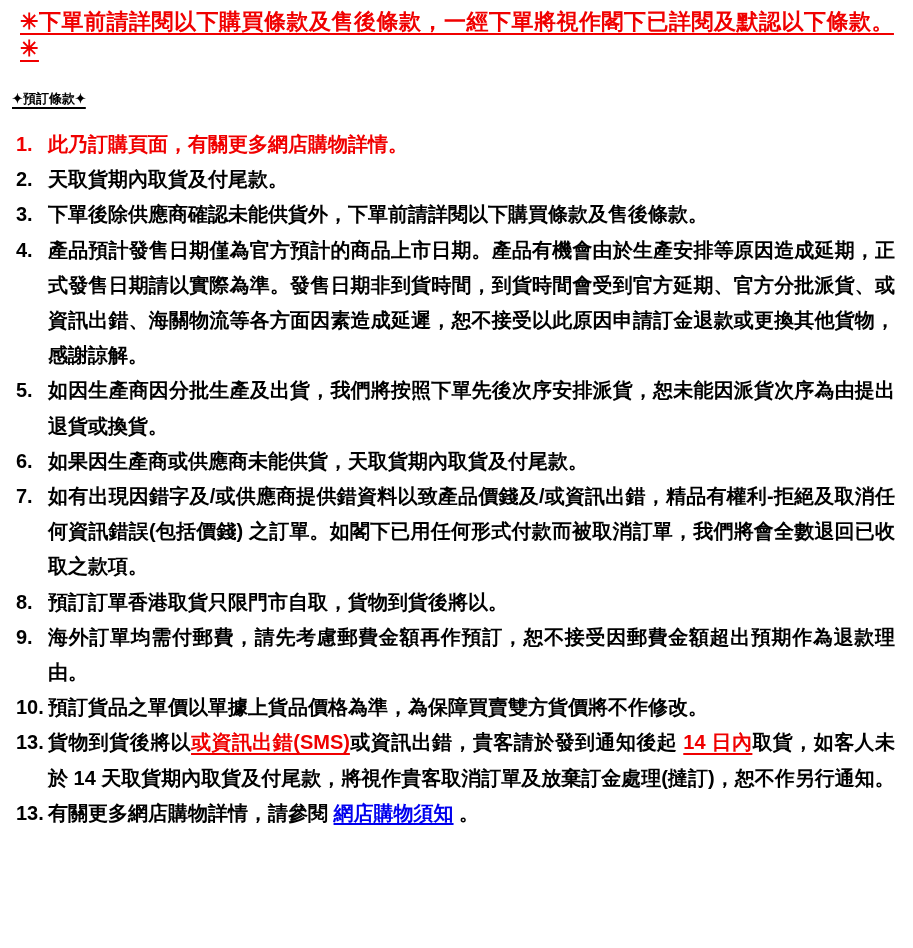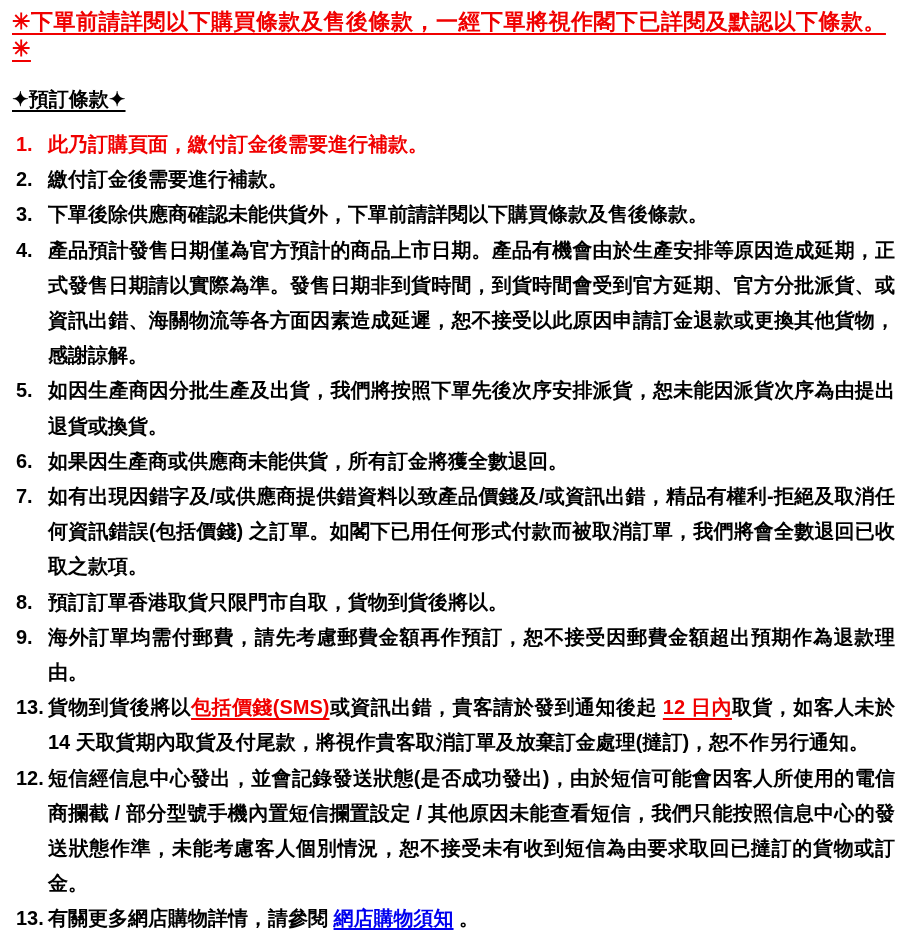--- a/index.html
+++ b/index.html
@@ -17,24 +17,24 @@
     color: var(--black, #000000);
   }
   .header-notice {
     color: var(--red, #f00000);
     font-size: 22px;
     line-height: 27px;
     letter-spacing: 0.5px;
     text-decoration: underline;
     text-decoration-thickness: 2px;
     text-underline-offset: 4px;
-    margin: 0 0 24px 0;
+    margin: 0 0 24px 8px;
   }
   .section-title {
-    font-size: 20px;
+    font-size: 13px;
     line-height: 26px;
     text-decoration: underline;
     text-decoration-thickness: 2px;
     text-underline-offset: 4px;
     margin: 12px 0 15px 0;
   }
   ol.terms-list {
     list-style: none;
     margin: 0;
     padding: 0 0 0 4px;
@@ -73,60 +73,60 @@
 <body>
 
 <div class="page">
   <div class="header-notice">✳下單前請詳閱以下購買條款及售後條款，一經下單將視作閣下已詳閱及默認以下條款。✳</div>
 
   <h2 class="section-title">✦預訂條款✦</h2>
 
   <ol class="terms-list">
       <li class="red">
         <span class="num">1.</span>
-        <span class="content"><span class="red">此乃訂購頁面，繳付訂金後需要進行補款。</span></span>
+        <span class="content"><span class="red">此乃訂購頁面，有關更多網店購物詳情。</span></span>
       </li>
       <li>
         <span class="num">2.</span>
-        <span class="content"><span class="normal">繳付訂金後需要進行補款。</span></span>
+        <span class="content"><span class="normal">天取貨期內取貨及付尾款。</span></span>
       </li>
       <li>
         <span class="num">3.</span>
         <span class="content"><span class="normal">下單後除供應商確認未能供貨外，下單前請詳閱以下購買條款及售後條款。</span></span>
       </li>
       <li>
         <span class="num">4.</span>
         <span class="content"><span class="normal">產品預計發售日期僅為官方預計的商品上市日期。產品有機會由於生產安排等原因造成延期，正式發售日期請以實際為準。發售日期非到貨時間，到貨時間會受到官方延期、官方分批派貨、或資訊出錯、海關物流等各方面因素造成延遲，恕不接受以此原因申請訂金退款或更換其他貨物，感謝諒解。</span></span>
       </li>
       <li>
         <span class="num">5.</span>
         <span class="content"><span class="normal">如因生產商因分批生產及出貨，我們將按照下單先後次序安排派貨，恕未能因派貨次序為由提出退貨或換貨。</span></span>
       </li>
       <li>
         <span class="num">6.</span>
-        <span class="content"><span class="normal">如果因生產商或供應商未能供貨，所有訂金將獲全數退回。</span></span>
+        <span class="content"><span class="normal">如果因生產商或供應商未能供貨，天取貨期內取貨及付尾款。</span></span>
       </li>
       <li>
         <span class="num">7.</span>
         <span class="content"><span class="normal">如有出現因錯字及/或供應商提供錯資料以致產品價錢及/或資訊出錯，精品有權利-拒絕及取消任何資訊錯誤(包括價錢) 之訂單。如閣下已用任何形式付款而被取消訂單，我們將會全數退回已收取之款項。</span></span>
       </li>
       <li>
         <span class="num">8.</span>
         <span class="content"><span class="normal">預訂訂單香港取貨只限門市自取，貨物到貨後將以。</span></span>
       </li>
       <li>
         <span class="num">9.</span>
         <span class="content"><span class="normal">海外訂單均需付郵費，請先考慮郵費金額再作預訂，恕不接受因郵費金額超出預期作為退款理由。</span></span>
       </li>
       <li>
-        <span class="num">13.</span>
-        <span class="content"><span class="normal">貨物到貨後將以</span><span class="redlink">包括價錢(SMS)</span><span class="normal">或資訊出錯，貴客請於發到通知後起 </span><span class="redlink">12 日內</span><span class="normal">取貨，如客人未於 14 天取貨期內取貨及付尾款，將視作貴客取消訂單及放棄訂金處理(撻訂)，恕不作另行通知。</span></span>
+        <span class="num">10.</span>
+        <span class="content"><span class="normal">預訂貨品之單價以單據上貨品價格為準，為保障買賣雙方貨價將不作修改。</span></span>
       </li>
       <li>
-        <span class="num">12.</span>
-        <span class="content"><span class="normal">短信經信息中心發出，並會記錄發送狀態(是否成功發出)，由於短信可能會因客人所使用的電信商攔截 / 部分型號手機內置短信攔置設定 / 其他原因未能查看短信，我們只能按照信息中心的發送狀態作準，未能考慮客人個別情況，恕不接受未有收到短信為由要求取回已撻訂的貨物或訂金。</span></span>
+        <span class="num">13.</span>
+        <span class="content"><span class="normal">貨物到貨後將以</span><span class="redlink">或資訊出錯(SMS)</span><span class="normal">或資訊出錯，貴客請於發到通知後起 </span><span class="redlink">14 日內</span><span class="normal">取貨，如客人未於 14 天取貨期內取貨及付尾款，將視作貴客取消訂單及放棄訂金處理(撻訂)，恕不作另行通知。</span></span>
       </li>
       <li>
         <span class="num">13.</span>
         <span class="content"><span class="normal">有關更多網店購物詳情，請參閱 </span><span class="bluelink">網店購物須知</span><span class="normal"> 。</span></span>
       </li>
     </ol>
 </div>
 
 </body></html>

